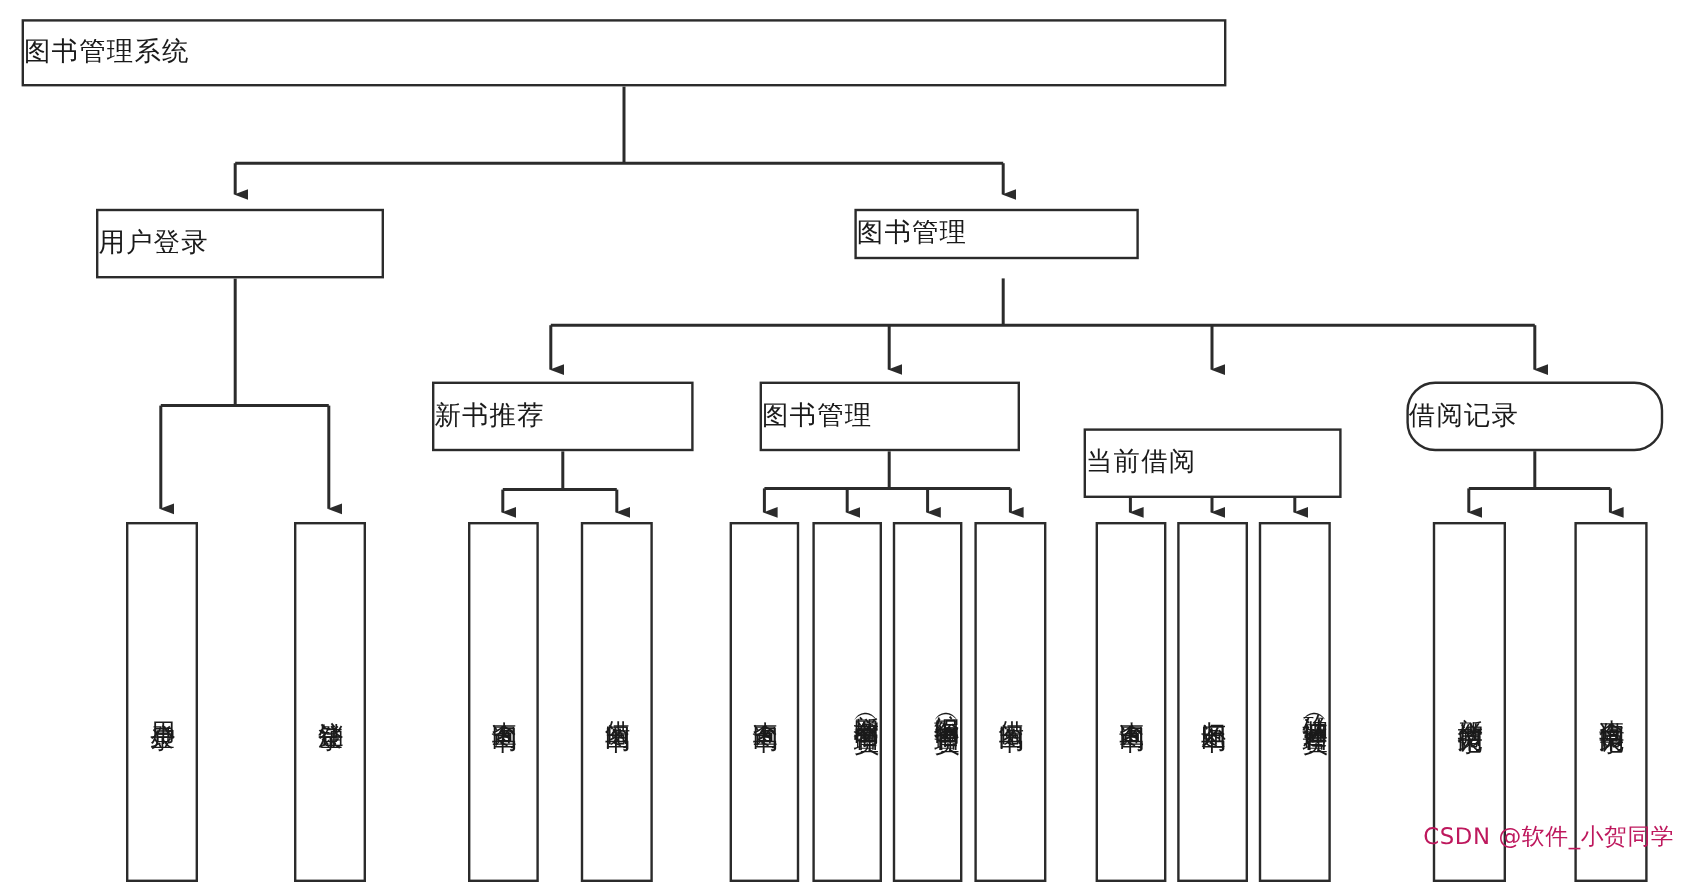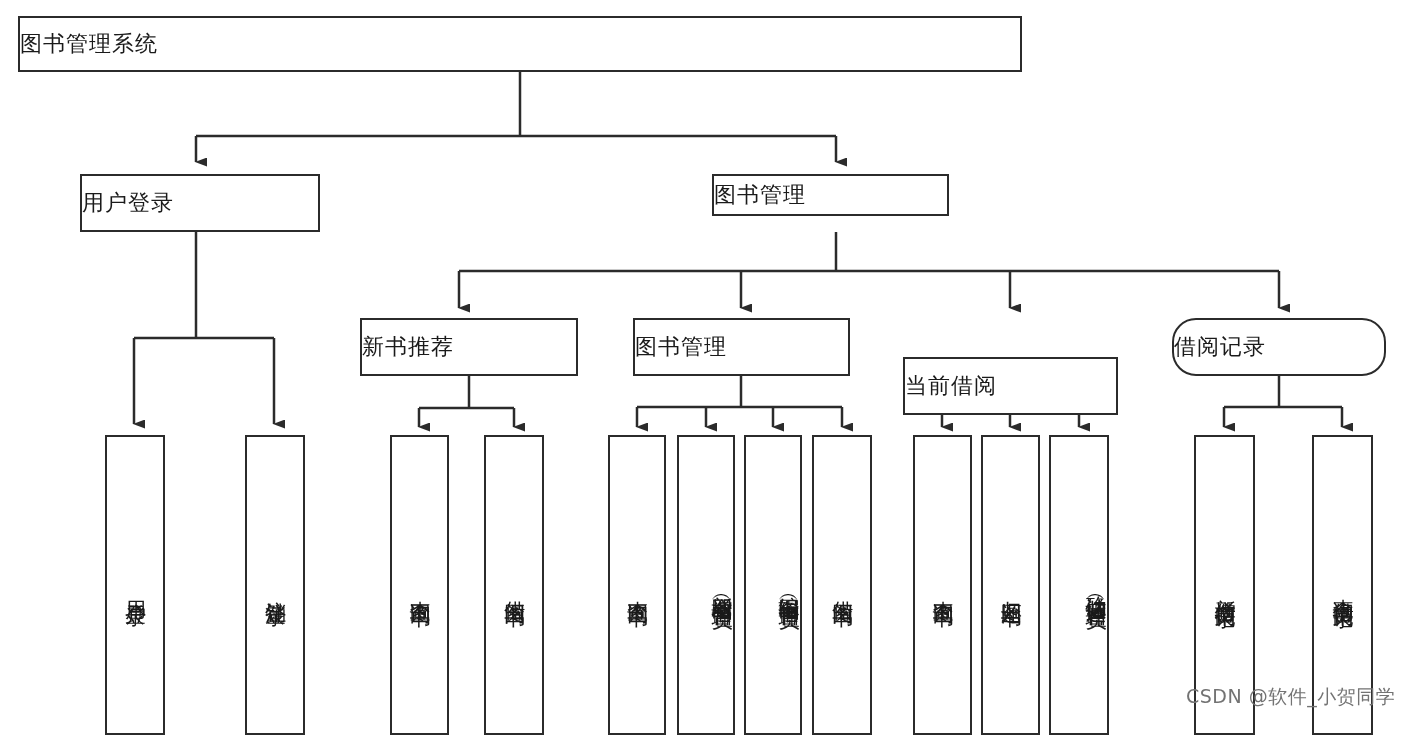--- a/index.html
+++ b/index.html
@@ -53,21 +53,21 @@
     top: 0;
     width: 1405px;
     height: 747px;
     pointer-events: none;
   }
   #watermark {
     position: absolute;
     left: 1186px;
     top: 684px;
     font-size: 19px;
-    color: #737373;
+    color: #be185d;
     white-space: nowrap;
     letter-spacing: 0.5px;
   }
 </style>
 </head>
 <body>
 
 <div id="canvas">
 
   <svg id="edges" viewBox="0 0 1405 747">

